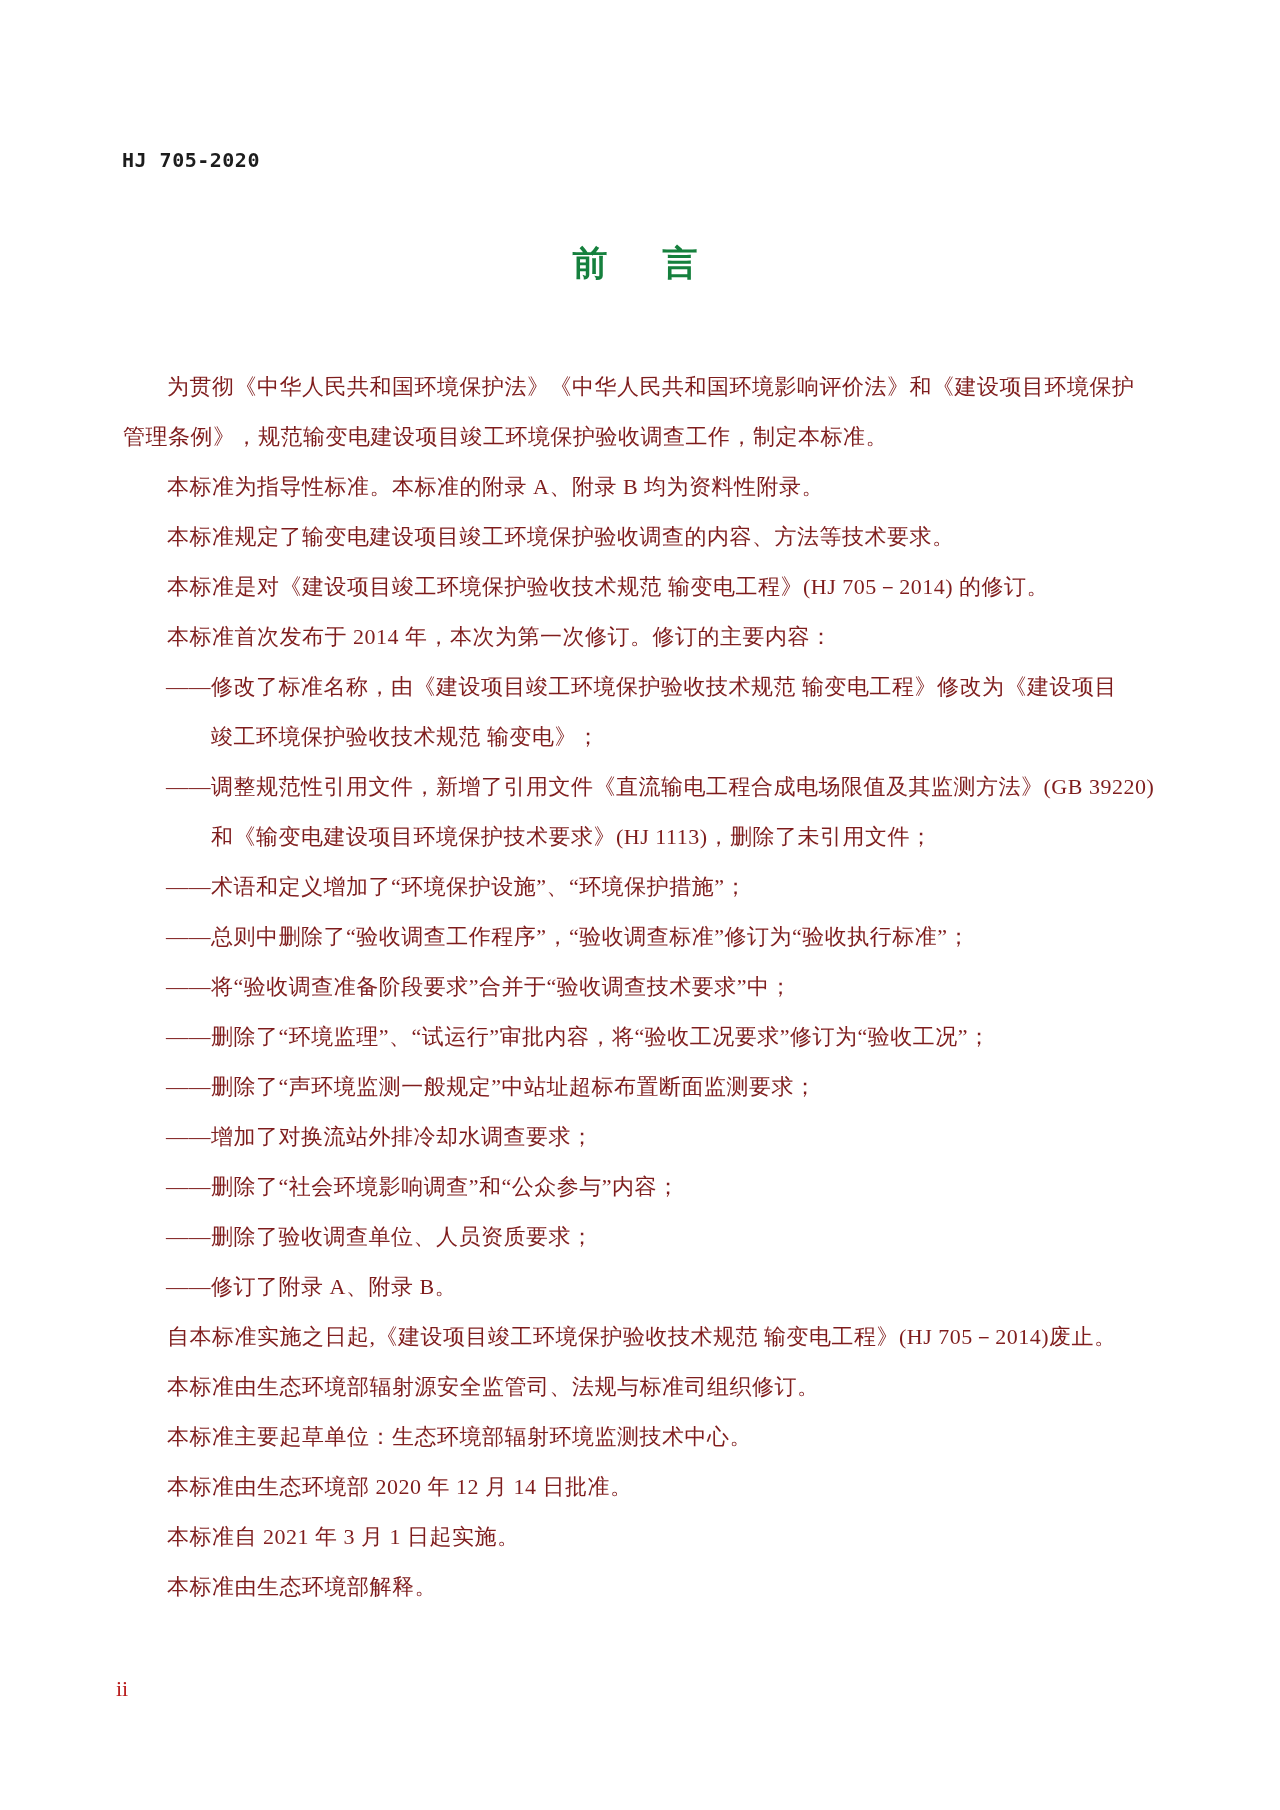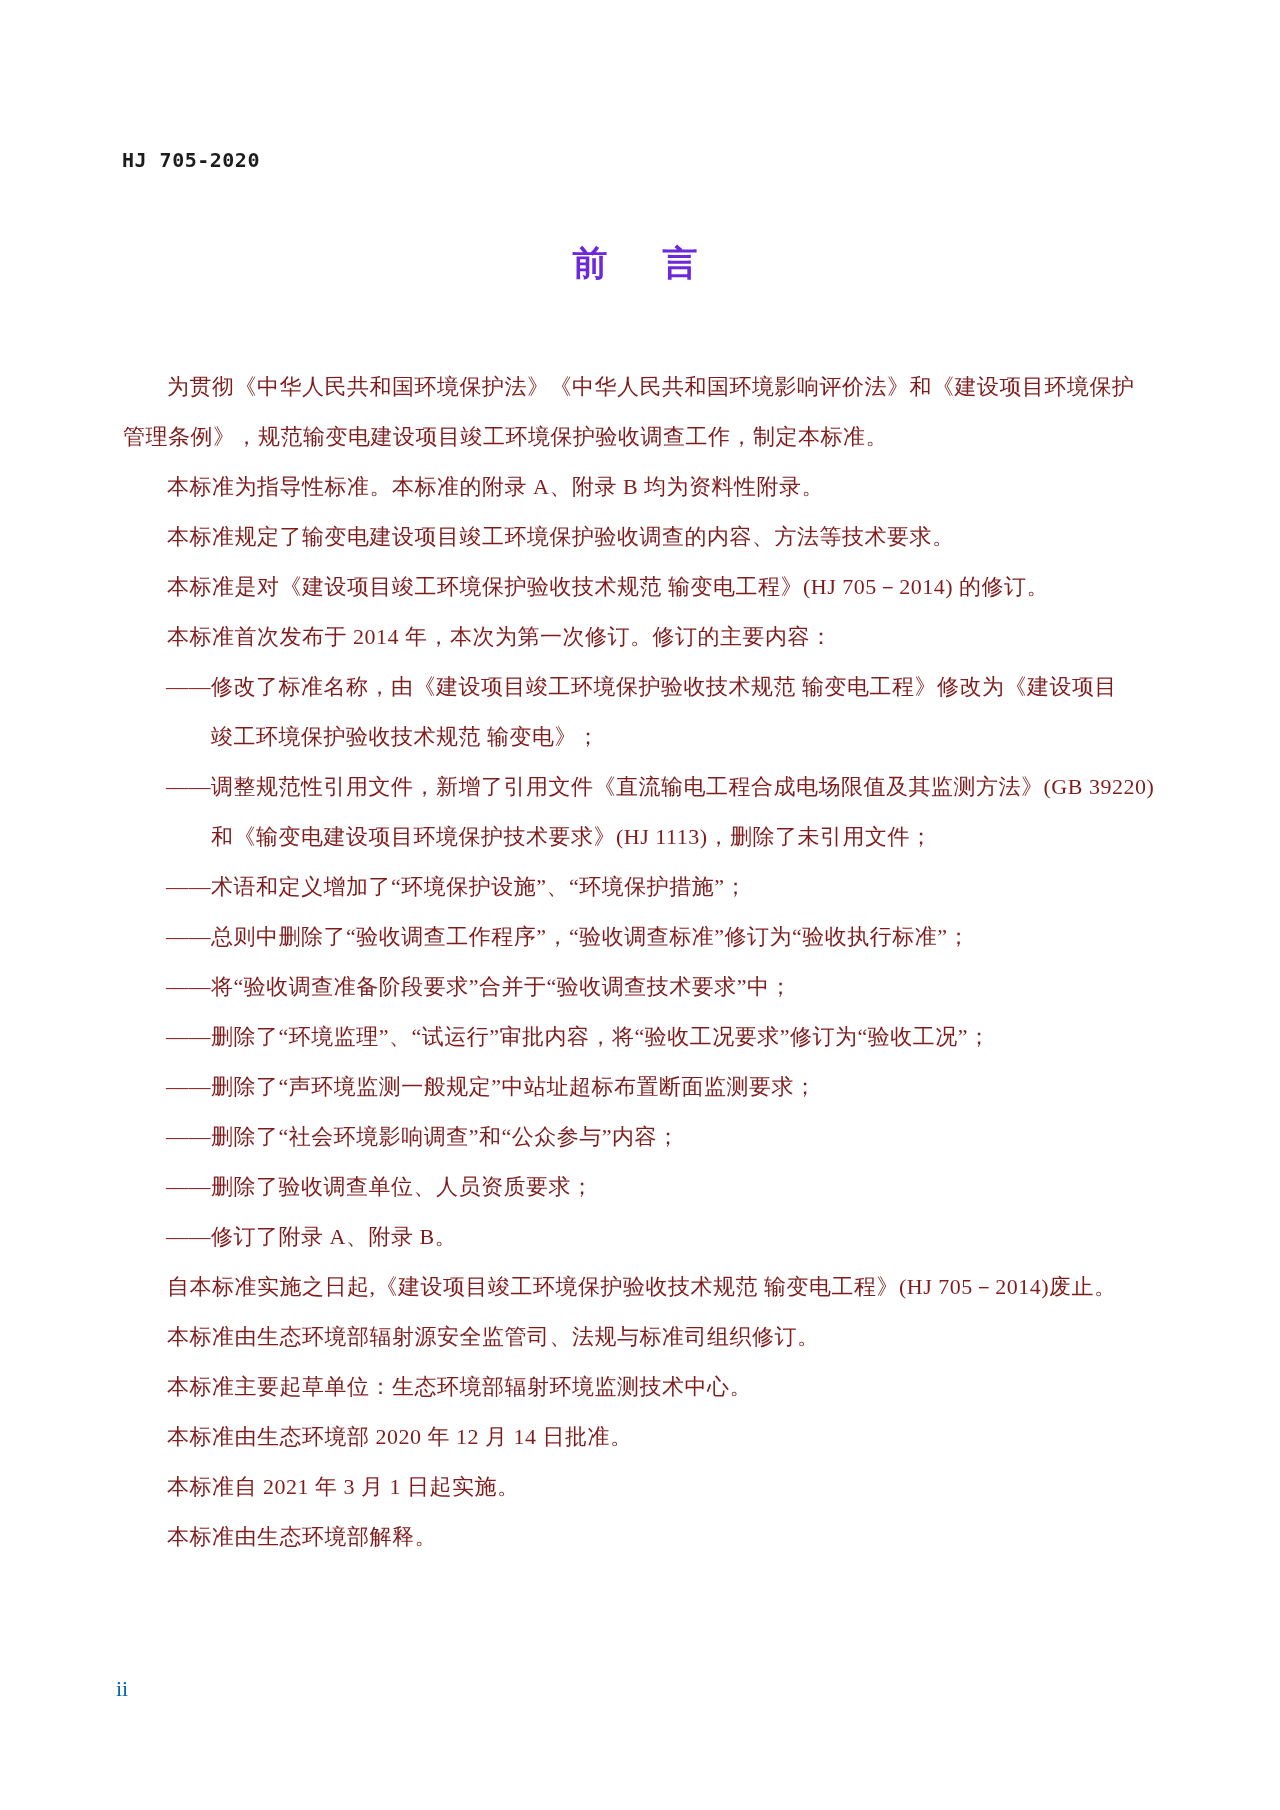--- a/index.html
+++ b/index.html
@@ -29,21 +29,21 @@
   .doc-title {
     position: absolute;
     left: 0;
     top: 240px;
     width: 100%;
     text-align: center;
     font-family: "DejaVu Sans", "Liberation Sans", sans-serif;
     font-size: 35px;
     font-weight: bold;
     letter-spacing: 10px;
-    color: #6d28d9;
+    color: #15803d;
   }
   .content {
     position: absolute;
     left: 123px;
     top: 362px;
     width: 1070px;
     font-size: 22px;
     letter-spacing: 0.5px;
     color: #7f1d1d;
   }
@@ -53,21 +53,21 @@
     white-space: nowrap;
   }
   .ind   { padding-left: 44px; }   
   .dash1 { padding-left: 43px; }   
   .dash2 { padding-left: 88px; }   
   .page-number {
     position: absolute;
     left: 116px;
     top: 1676px;
     font-size: 22px;
-    color: #0369a1;
+    color: #b91c1c;
   }
 </style>
 </head>
 <body>
 
 <div class="page">
 
   <div class="doc-header">HJ 705-2020</div>
 
   <div class="doc-title">前　言</div>
@@ -81,20 +81,21 @@
     <div class="ln ind">本标准首次发布于 2014 年，本次为第一次修订。修订的主要内容：</div>
     <div class="ln dash1">——修改了标准名称，由《建设项目竣工环境保护验收技术规范 输变电工程》修改为《建设项目</div>
     <div class="ln dash2">竣工环境保护验收技术规范 输变电》；</div>
     <div class="ln dash1">——调整规范性引用文件，新增了引用文件《直流输电工程合成电场限值及其监测方法》(GB 39220)</div>
     <div class="ln dash2">和《输变电建设项目环境保护技术要求》(HJ 1113)，删除了未引用文件；</div>
     <div class="ln dash1">——术语和定义增加了“环境保护设施”、“环境保护措施”；</div>
     <div class="ln dash1">——总则中删除了“验收调查工作程序”，“验收调查标准”修订为“验收执行标准”；</div>
     <div class="ln dash1">——将“验收调查准备阶段要求”合并于“验收调查技术要求”中；</div>
     <div class="ln dash1">——删除了“环境监理”、“试运行”审批内容，将“验收工况要求”修订为“验收工况”；</div>
     <div class="ln dash1">——删除了“声环境监测一般规定”中站址超标布置断面监测要求；</div>
+    <div class="ln dash1">——增加了对换流站外排冷却水调查要求；</div>
     <div class="ln dash1">——删除了“社会环境影响调查”和“公众参与”内容；</div>
     <div class="ln dash1">——删除了验收调查单位、人员资质要求；</div>
     <div class="ln dash1">——修订了附录 A、附录 B。</div>
     <div class="ln ind">自本标准实施之日起,《建设项目竣工环境保护验收技术规范 输变电工程》(HJ 705－2014)废止。</div>
     <div class="ln ind">本标准由生态环境部辐射源安全监管司、法规与标准司组织修订。</div>
     <div class="ln ind">本标准主要起草单位：生态环境部辐射环境监测技术中心。</div>
     <div class="ln ind">本标准由生态环境部 2020 年 12 月 14 日批准。</div>
     <div class="ln ind">本标准自 2021 年 3 月 1 日起实施。</div>
     <div class="ln ind">本标准由生态环境部解释。</div>
   </div>

